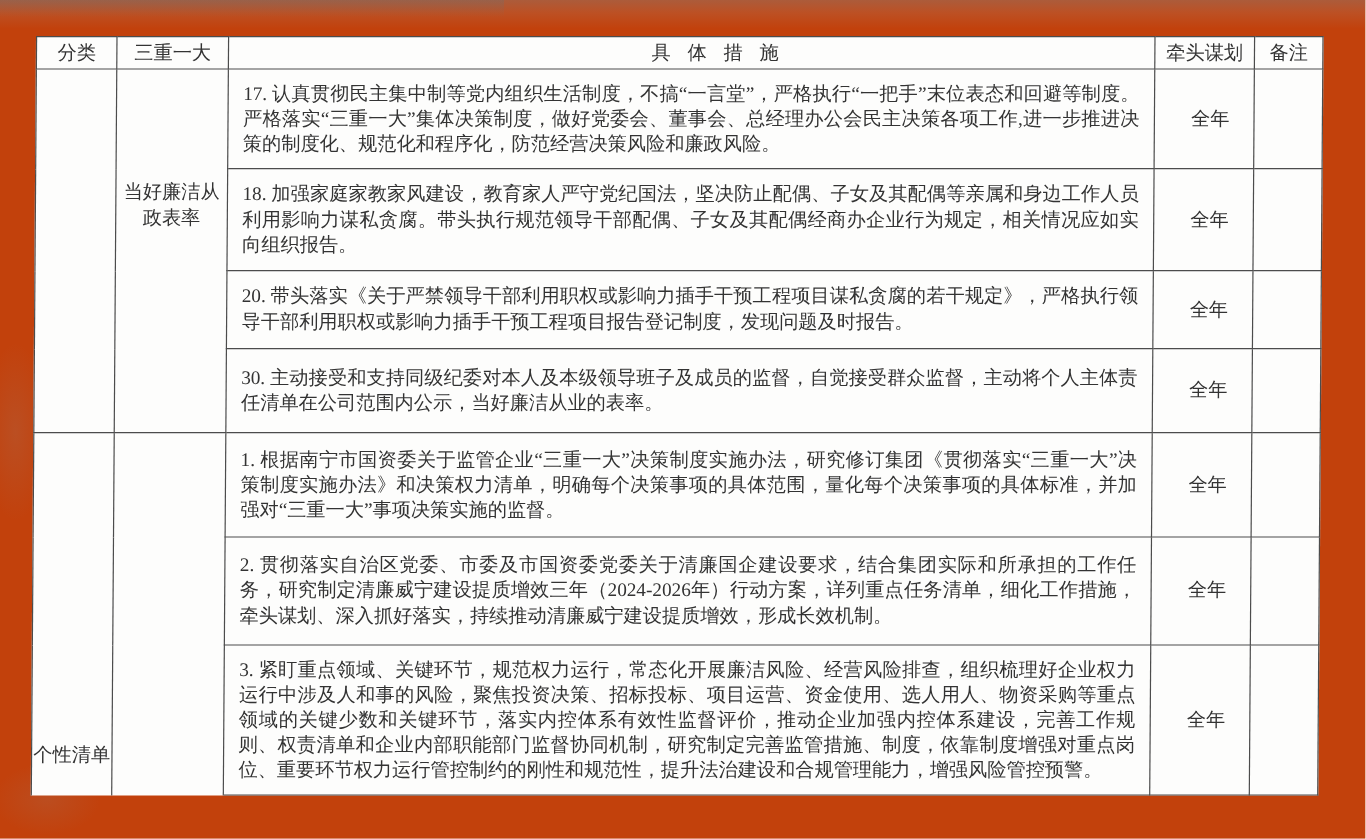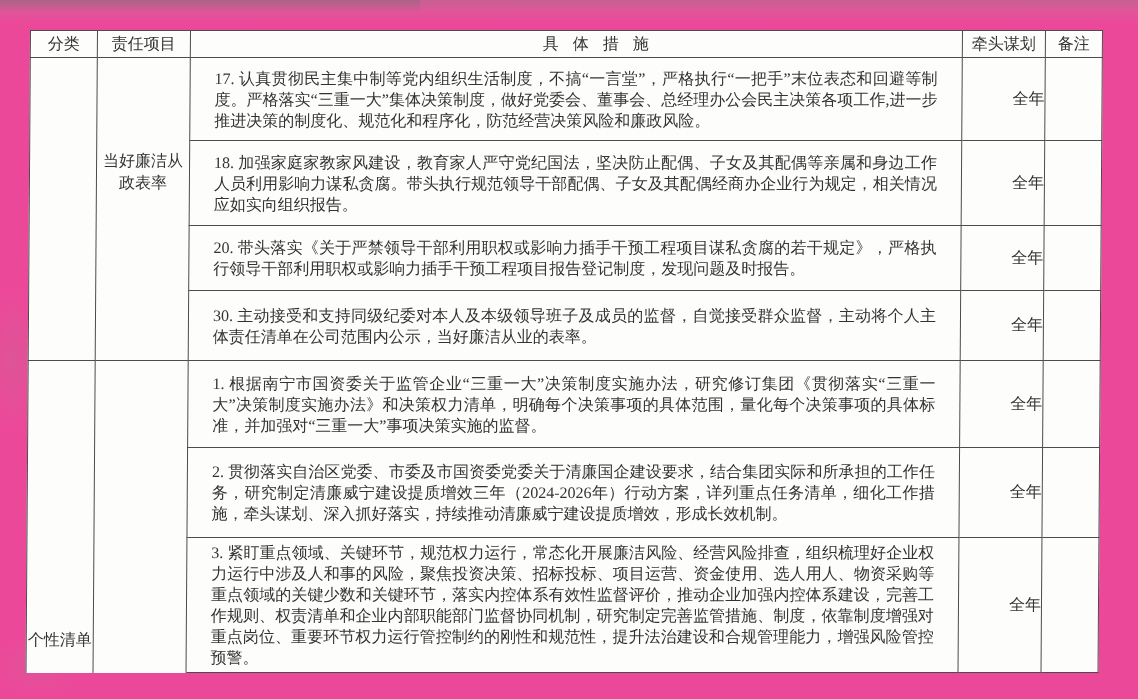--- a/index.html
+++ b/index.html
@@ -4,21 +4,21 @@
 <style>
   html, body {
     margin: 0;
     padding: 0;
     background: #ffffff;
   }
   .page {
     position: relative;
     width: 1138px;
     height: 699px;
-    background: #ec4899;
+    background: #c2410c;
     overflow: hidden;
     font-family: "Liberation Serif", "DejaVu Serif", serif;
     color: #333333;
   }
   
   .shadow-top {
     position: absolute;
     top: 0; left: 0;
     width: 100%; height: 24px;
     background: linear-gradient(180deg, rgba(135,135,135,0.38) 0%, rgba(160,160,160,0.16) 45%, rgba(200,200,200,0) 100%);
@@ -78,26 +78,27 @@
     vertical-align: middle;
     font-size: 16px;
   }
   th.hdr-measures { letter-spacing: 5px; padding-left: 44px; }
 
   td.cell-measure {
     text-align: justify;
     text-align-last: left;
     word-break: break-all;
     line-height: 21px;
-    padding: 4px 24px;
+    padding: 4px 12px;
     vertical-align: middle;
   }
   td.cell-deadline {
-    text-align: right;
+    text-align: left;
     vertical-align: middle;
+    padding-left: 30px;
   }
   td.cell-remark { }
 
   td.cell-project-1 {
     text-align: center;
     vertical-align: top;
     padding-top: 92px;
     line-height: 22px;
     padding-left: 6px;
     padding-right: 6px;
@@ -124,21 +125,21 @@
     <colgroup>
       <col style="width:67px">
       <col style="width:93px">
       <col style="width:772px">
       <col style="width:83px">
       <col style="width:57px">
     </colgroup>
     <thead>
       <tr class="rh-header">
         <th class="hdr">分类</th>
-        <th class="hdr">责任项目</th>
+        <th class="hdr">三重一大</th>
         <th class="hdr hdr-measures">具 体 措 施</th>
         <th class="hdr">牵头谋划</th>
         <th class="hdr">备注</th>
       </tr>
     </thead>
     <tbody>
 
       <tr class="rh-17">
         <td class="cell-category-1" rowspan="4"></td>
         <td class="cell-project-1" rowspan="4">当好廉洁从政表率</td>

